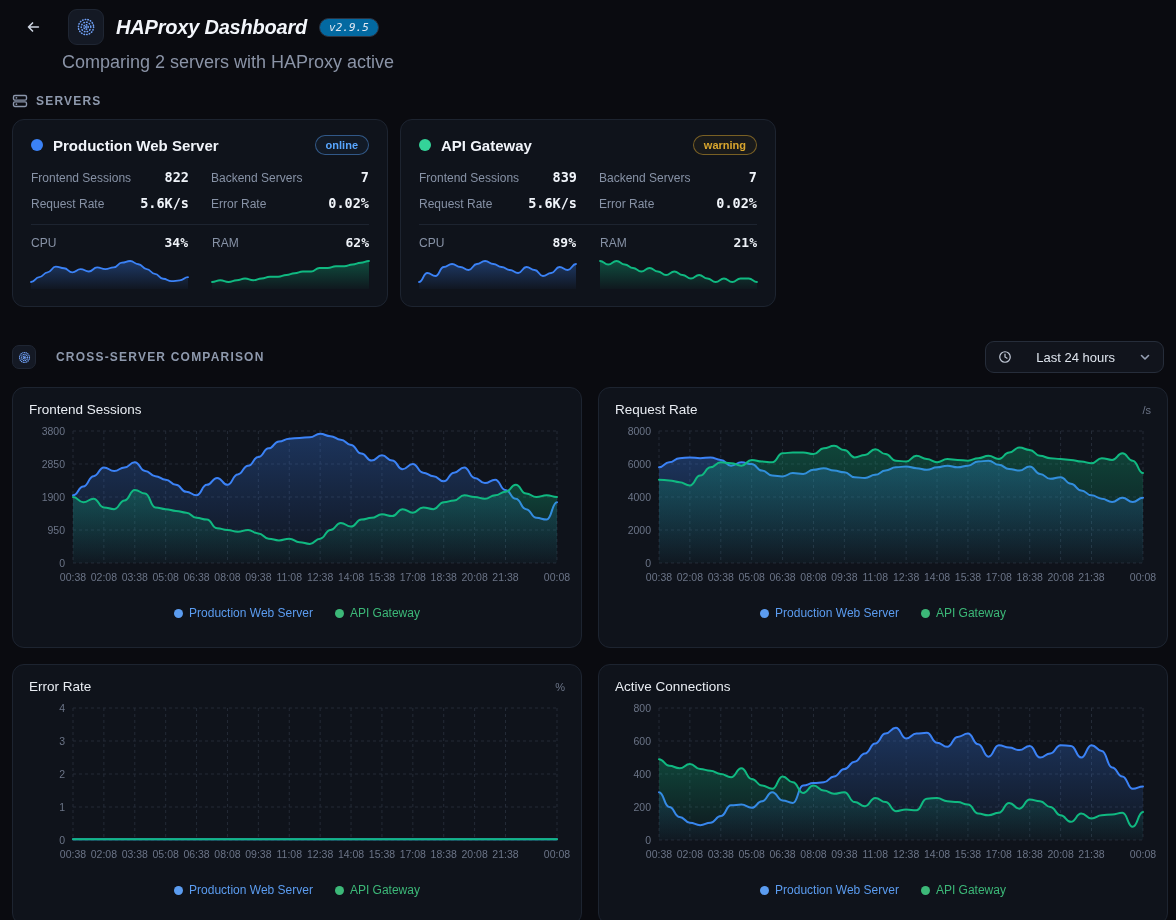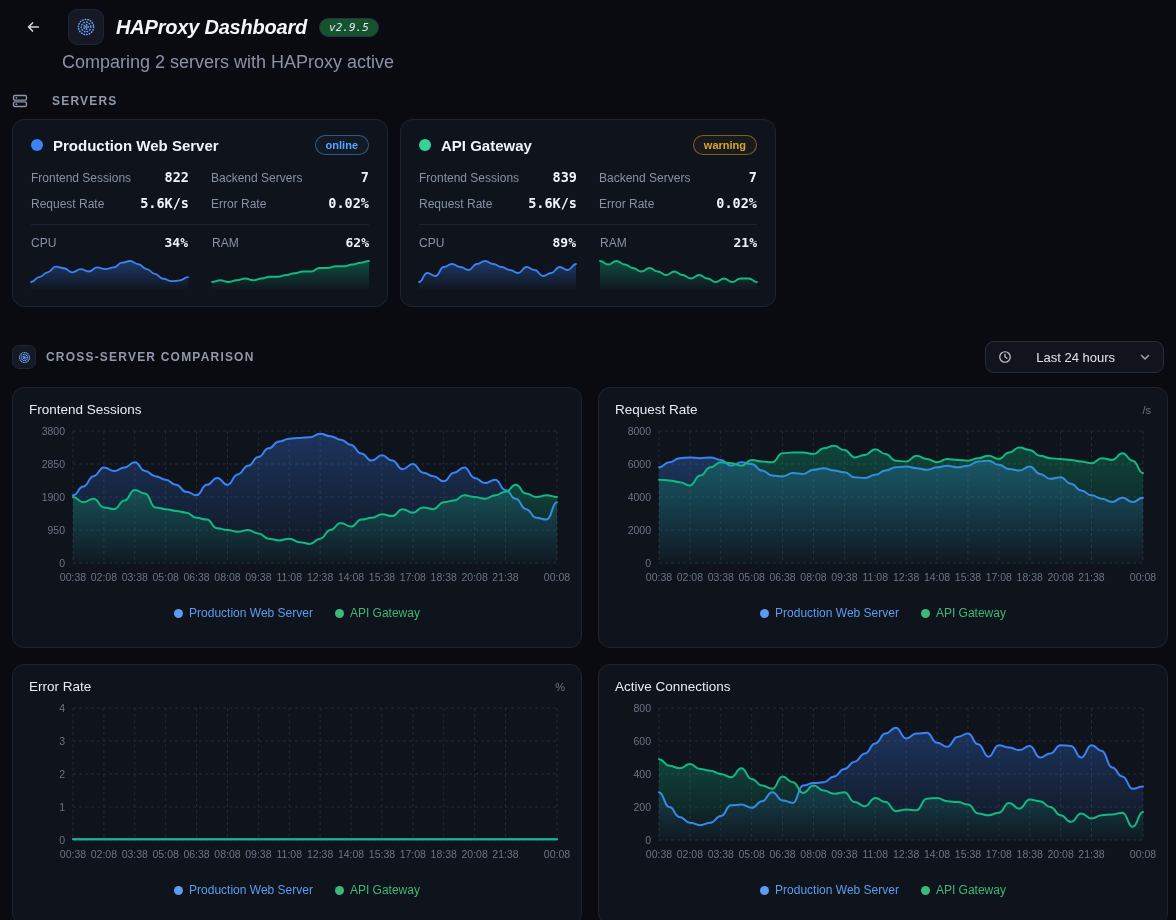--- a/index.html
+++ b/index.html
@@ -9,26 +9,26 @@
 
   
   .app-header { padding:8px 12px 0 22px; }
   .header-row { display:flex; align-items:center; gap:12px; height:38px;font-style:italic; }
   .back-btn { width:22px; height:22px; display:flex; align-items:center; justify-content:center; cursor:pointer; margin-right:12px; }
   .logo-tile { width:36px; height:36px; border-radius:9px; background:#141924; border:1px solid #1f2633;
     display:flex; align-items:center; justify-content:center; }
   .logo-tile.small { width:24px; height:24px; border-radius:7px; }
   .app-title { font-size:20px; font-weight:700; letter-spacing:-0.2px; color:#f3f6fb; }
   .version-badge { font-family:"DejaVu Sans Mono", monospace; font-size:11px; color:#dfe6f2;
-    background:#14532d; border:1px solid #2b3342; border-radius:999px; padding:2px 9px; }
+    background:#0369a1; border:1px solid #2b3342; border-radius:999px; padding:2px 9px; }
   .subtitle { margin:6px 0 0 40px; font-size:18px; color:#8a93a6; }
 
   
   .wrap { padding:0 12px; }
-  .section-label-row { display:flex; align-items:center; gap:24px; margin:20px 0 10px;text-align:center; }
+  .section-label-row { display:flex; align-items:center; gap:8px; margin:20px 0 10px;text-align:center; }
   .section-label { font-size:12px; font-weight:700; letter-spacing:1.2px; color:#8e99ad; }
 
   
   .server-cards { display:flex; gap:12px; }
   .server-card { width:376px; height:188px; background:#0f131b; border:1px solid #1d2430;
     border-radius:12px; padding:15px 18px; }
   .server-head { display:flex; align-items:center; gap:10px; margin-bottom:14px; }
   .status-dot { width:12px; height:12px; border-radius:50%; flex:none; }
   .server-name { font-size:15px; font-weight:700; color:#f1f4fa; flex:1; }
   .status-badge { font-size:11px; padding:3px 10px; border-radius:999px; border:1px solid; font-weight:700;margin-left:46px; }
@@ -40,21 +40,21 @@
   .metric-value { font-family:"DejaVu Sans Mono", monospace; font-size:13.5px; font-weight:700; color:#f0f4fa; }
   .card-divider { height:1px; background:#1d2430; margin:13px 0 10px; }
   .gauges { display:grid; grid-template-columns:1fr 1fr; gap:24px;text-align:center; }
   .gauge-head { display:flex; justify-content:space-between; align-items:baseline; margin-bottom:3px; }
   .gauge-label { font-size:12px; color:#8792a6; }
   .gauge-value { font-family:"DejaVu Sans Mono", monospace; font-size:13px; font-weight:700; color:#eef2f8; }
   .spark { width:100%; height:36px; display:block; overflow:visible; }
 
   
   .comparison-head { display:flex; align-items:center; justify-content:space-between; margin:34px 0 14px; }
-  .comparison-left { display:flex; align-items:center; gap:10px; }
+  .comparison-left { display:flex; align-items:center; gap:20px; }
   .time-range { display:flex; align-items:center; gap:24px; height:32px; padding:0 12px;
     background:#11141c; border:1px solid #262d3a; border-radius:9px; cursor:pointer; }
   .time-range-label { font-size:13px; color:#dfe5ee; }
 
   
   .charts-grid { display:grid; grid-template-columns:1fr 1fr; gap:16px; }
   .chart-card { height:261px; background:#0f131b; border:1px solid #1d2430; border-radius:12px; padding:14px 16px; }
   .chart-title-row { display:flex; justify-content:space-between; align-items:baseline; margin-bottom:4px; }
   .chart-title { font-size:13.5px; font-weight:500; color:#e8ecf2; }
   .chart-unit { font-size:11px; color:#6b7487; }

